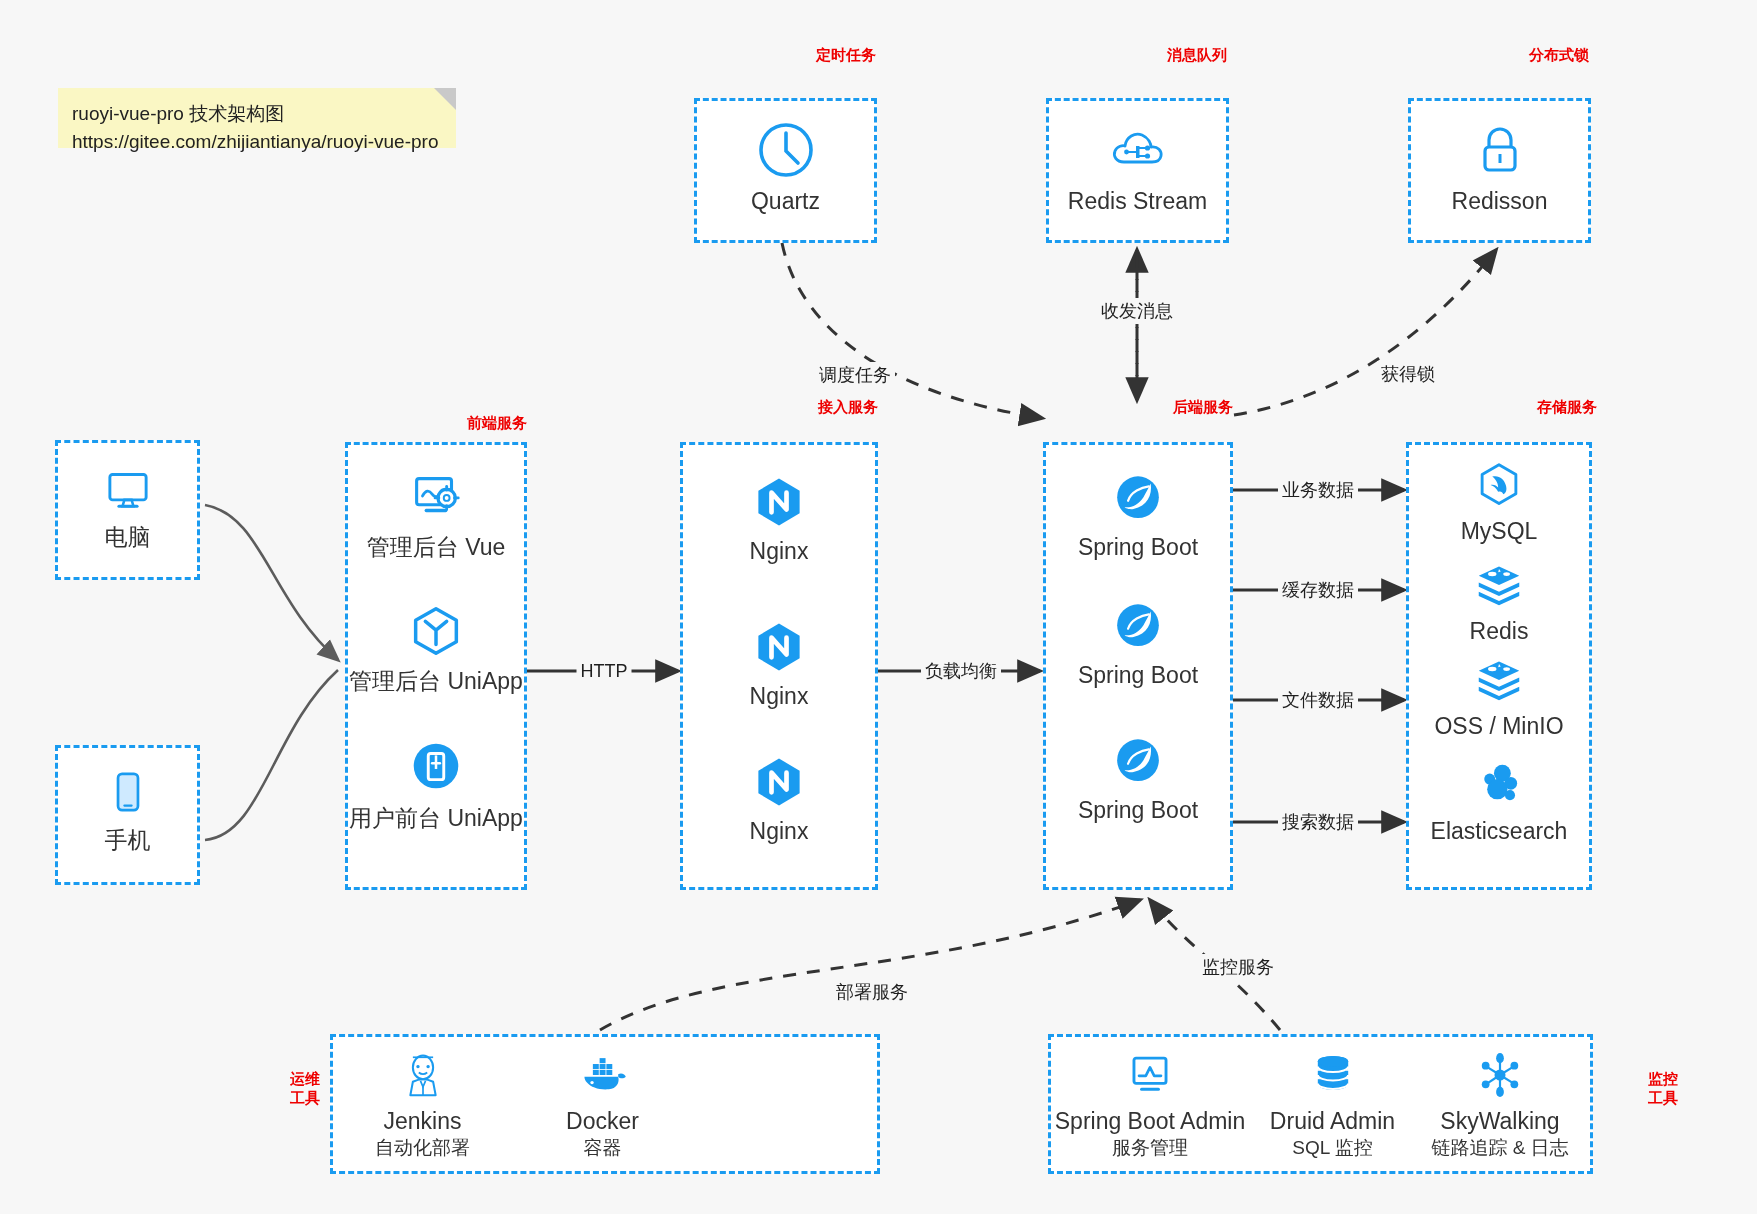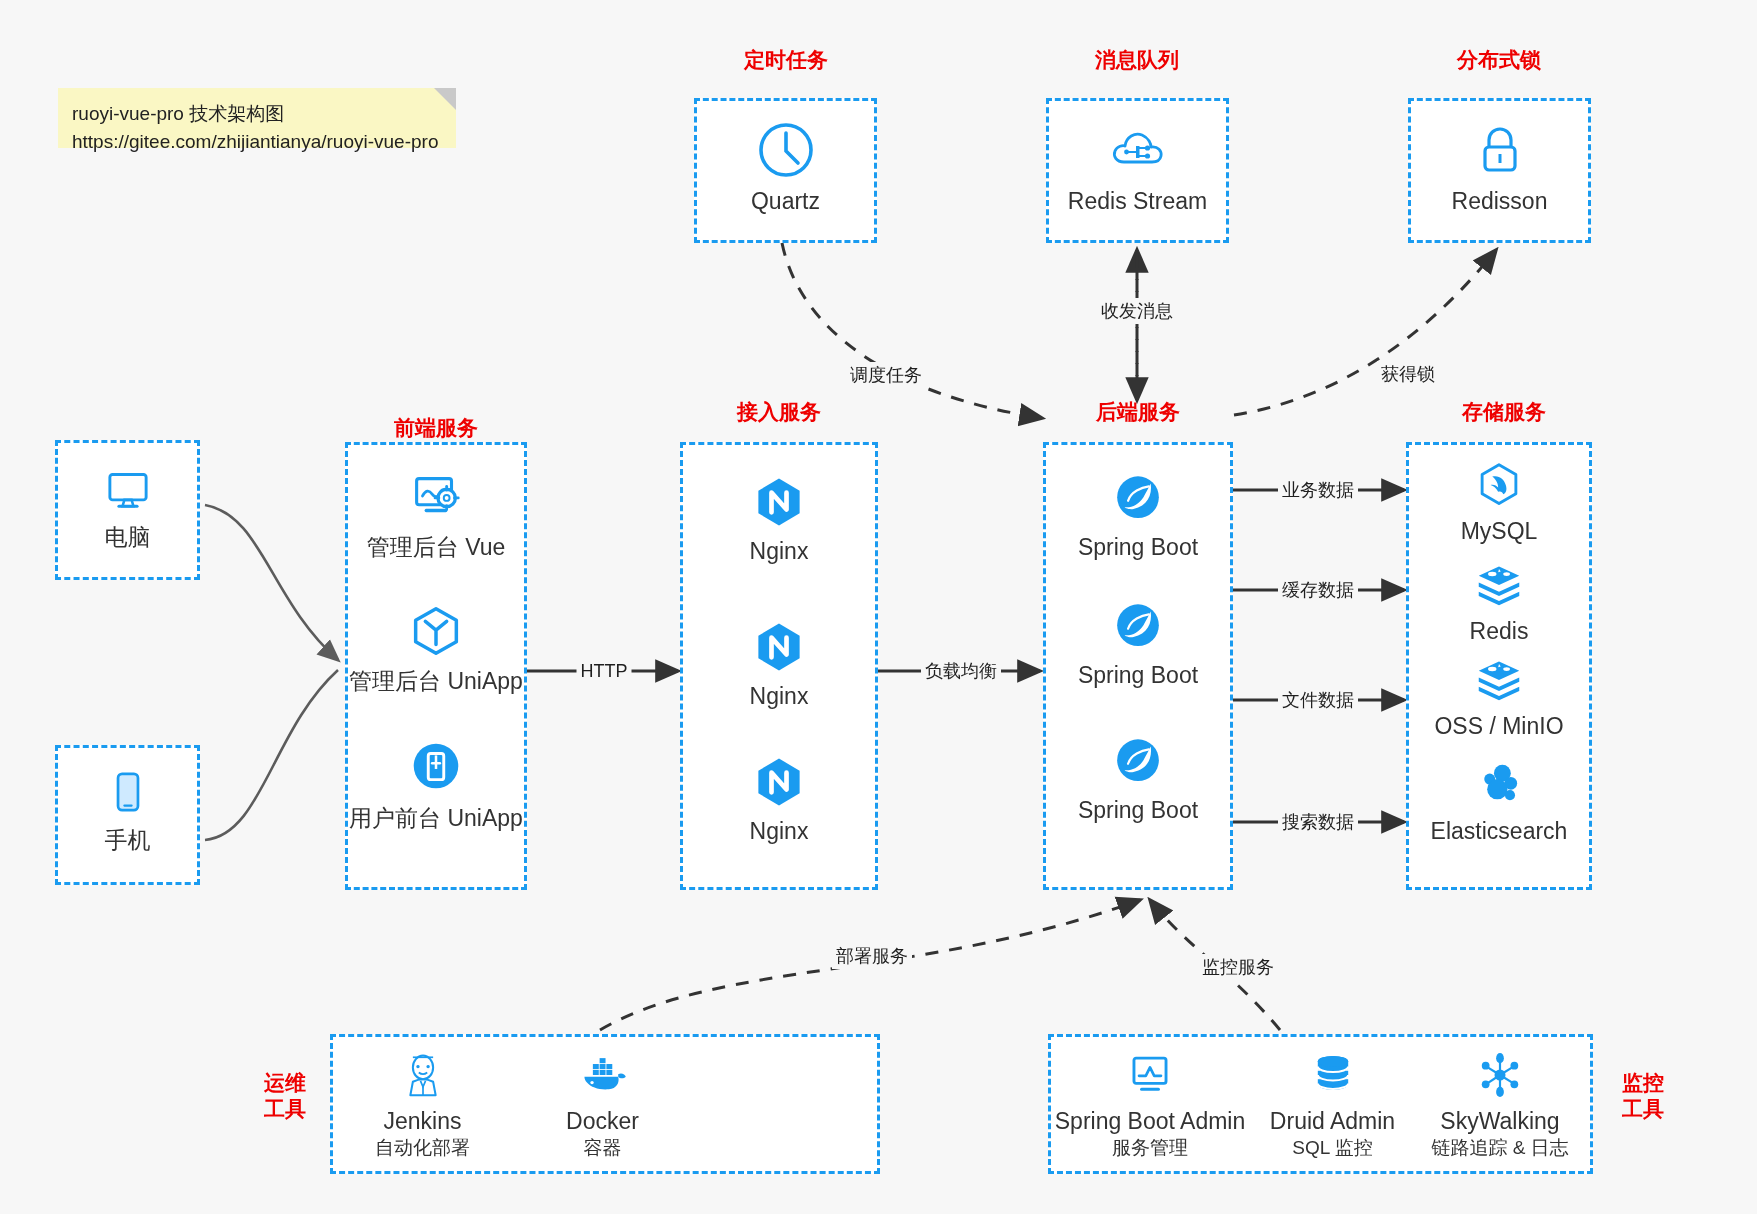--- a/index.html
+++ b/index.html
@@ -39,23 +39,23 @@
     right: 0; top: 0;
     width: 0; height: 0;
     border-left: 22px solid transparent;
     border-top: 22px solid #c9c9c9;
   }
   
   .cap {
     position: absolute;
     color: #ee0000;
     font-weight: bold;
-    font-size: 21px;
+    font-size: 15px;
     white-space: nowrap;
-    text-align: center;
+    text-align: right;
   }
   .cap.stack { line-height: 1.25; }
   
   .box {
     position: absolute;
     border: 3px dashed #1a9bf0;
     background: #ffffff;
     box-sizing: border-box;
   }
   
@@ -434,23 +434,23 @@
         <circle cx="15" cy="43" r="4.6"></circle>
         <circle cx="49" cy="43" r="4.6"></circle>
       </g>
     </svg>
     <div class="lbl">SkyWalking</div>
     <div class="lbl2">链路追踪 &amp; 日志</div>
   </div>
 
   <div class="elabel" style="left:604px; top:671px;">HTTP</div>
   <div class="elabel" style="left:961px; top:671px;">负载均衡</div>
-  <div class="elabel" style="left:886px; top:375px;">调度任务</div>
+  <div class="elabel" style="left:855px; top:375px;">调度任务</div>
   <div class="elabel" style="left:1137px; top:311px;">收发消息</div>
   <div class="elabel" style="left:1408px; top:374px;">获得锁</div>
   <div class="elabel" style="left:1318px; top:490px;">业务数据</div>
   <div class="elabel" style="left:1318px; top:590px;">缓存数据</div>
   <div class="elabel" style="left:1318px; top:700px;">文件数据</div>
   <div class="elabel" style="left:1318px; top:822px;">搜索数据</div>
-  <div class="elabel" style="left:872px; top:956px;">部署服务</div>
+  <div class="elabel" style="left:872px; top:992px;">部署服务</div>
   <div class="elabel" style="left:1238px; top:967px;">监控服务</div>
 
 </div>
 
 </body></html>

